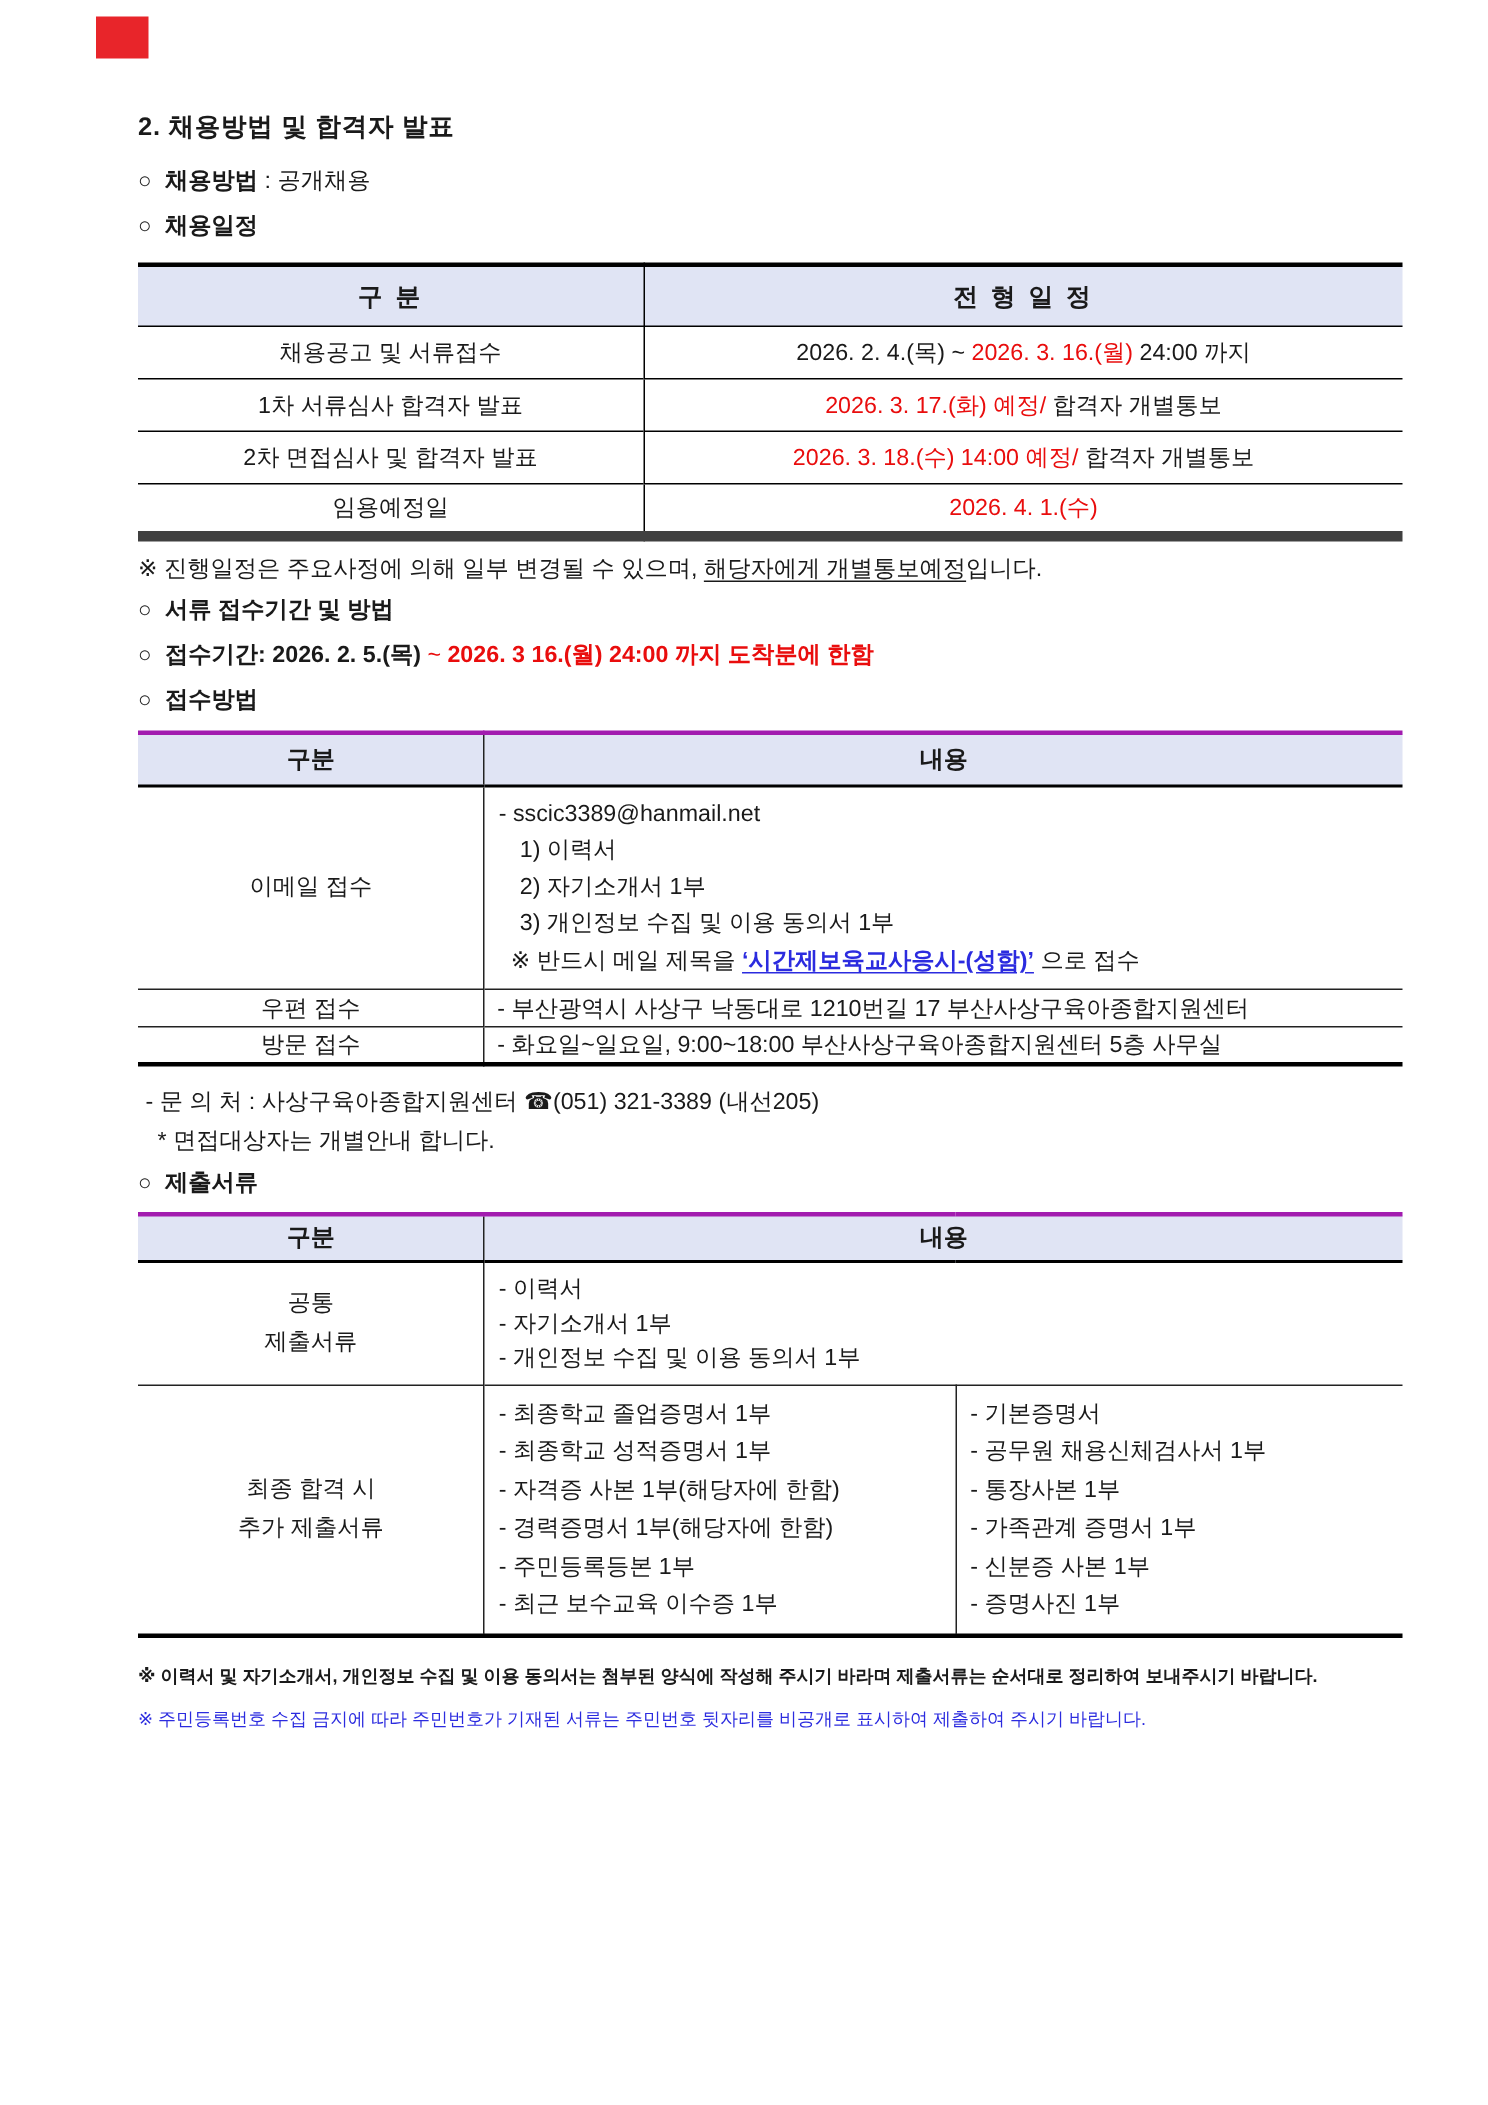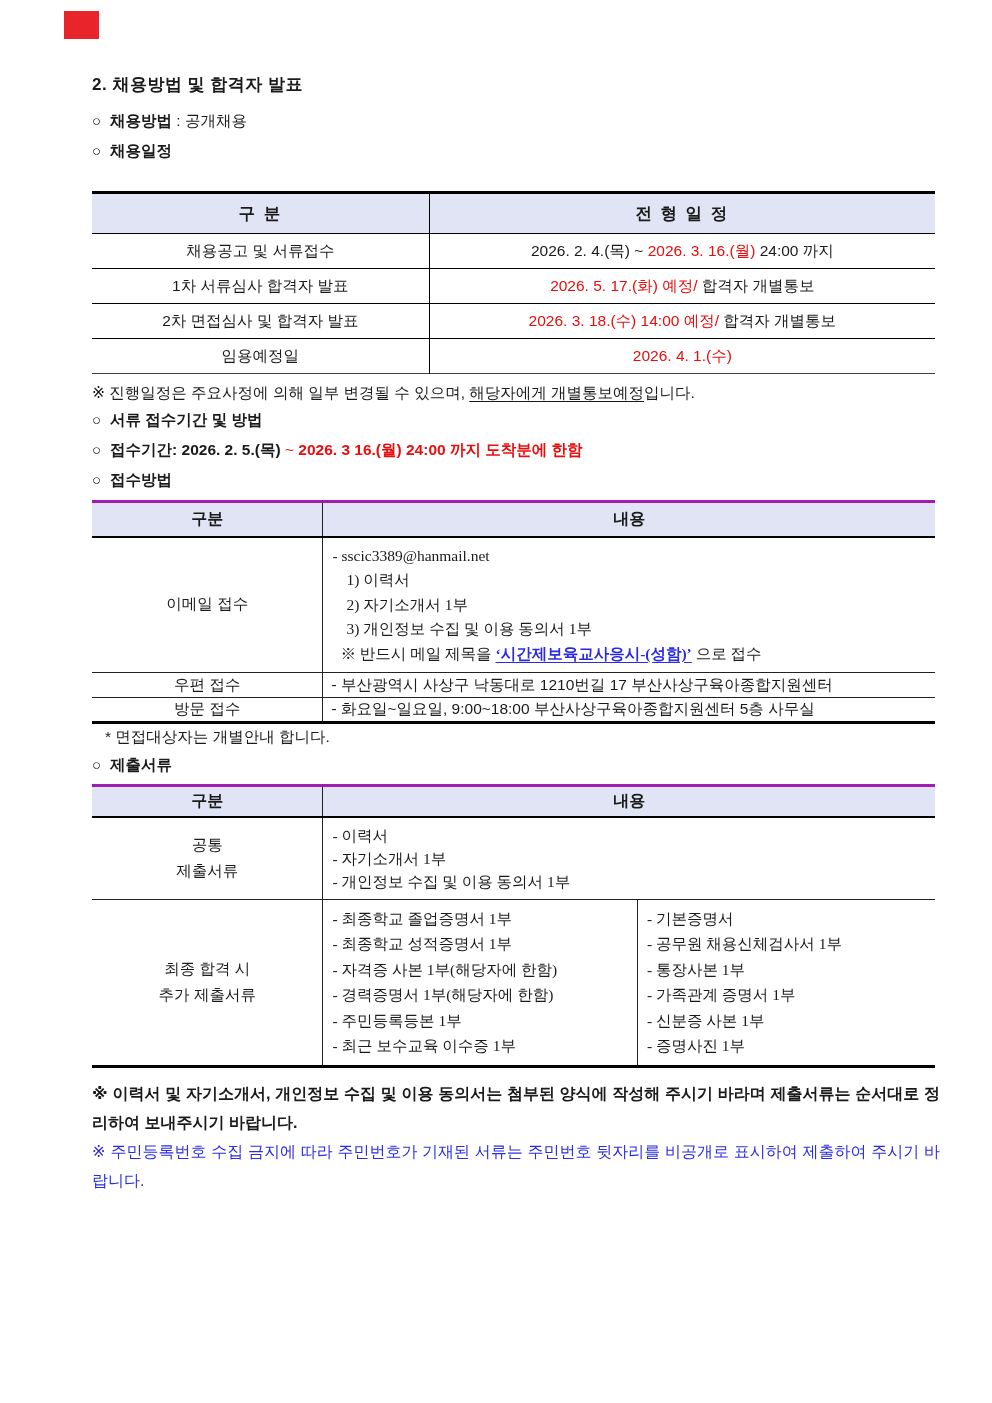--- a/index.html
+++ b/index.html
@@ -22,21 +22,21 @@
   .bullet .marker { margin-right: 9px; font-size: 15px; }
   .bullet .marker.bold { font-weight: bold; }
   .bold { font-weight: bold; }
   .red { color: var(--red, #e90d0d); }
   .blue { color: var(--blue, #2b2bdf); }
   .u { text-decoration: underline; text-underline-offset: 3px; }
 
   table { border-collapse: collapse; width: 843px; table-layout: fixed; }
 
   
-  .t1 { margin-top: 25px; border-top: 3px solid #000; border-bottom: 1px solid #404040; }
+  .t1 { margin-top: 9px; border-top: 3px solid #000; border-bottom: 7px solid #404040; }
   .t1 th {
     background: var(--header_bg, #e0e4f4); height: 41px; font-weight: bold; font-size: 16.5px;
     letter-spacing: 2px; border-bottom: 1.5px solid #000; text-align: center;
   }
   .t1 td { height: 35px; text-align: center; border-top: 1.5px solid #000; font-size: 15.5px; }
   .t1 th:first-child, .t1 td:first-child { border-right: 1.5px solid #000; }
 
   
   .t2, .t3 { border-top: 3px solid #a21caf; border-bottom: 3px solid #000; }
   .t2 { margin-top: 5px; }
@@ -47,34 +47,34 @@
   }
   .t2 th { height: 35px; }
   .t3 th { height: 31px; }
   .t2 td, .t3 td { vertical-align: middle; font-size: 15.5px; }
   .t2 tbody tr + tr td, .t3 tbody tr + tr td { border-top: 1px solid #222; }
   .t2 td.label, .t3 td.label { text-align: center; border-right: 1px solid #222; }
   .t2 th:first-child { border-right: 1px solid #222; }
   .t3 th:first-child { border-right: 1px solid #222; }
   .t3 td.mid { border-right: 1px solid #222; }
   .cell-lines { padding: 5px 6px 5px 8px; }
-  .cell-lines .line { line-height: 24.5px; white-space: pre; font-family: Liberation Serif, serif; }
+  .cell-lines .line { line-height: 24.5px; white-space: pre; }
   .cell-lines .line.num { padding-left: 14px; }
   .cell-lines .line.note { padding-left: 8px; }
   .t2 td.single { height: 25px; padding-left: 8px; white-space: pre; }
   .t3 .cell-lines .line { line-height: 23px; }
   .t3 .final .cell-lines .line { line-height: 25.5px; }
   .label-lines .lbl-line { line-height: 26px; }
 
   .plain-line { line-height: 26px; white-space: pre; }
   .contact { margin-top: 11px; padding-left: 5px; }
   .interview { padding-left: 13px; }
 
   .note-line { line-height: 24px; margin-top: 7px; white-space: pre; }
-  .para { text-align: justify; line-height: 29px; font-size: 16px; }
+  .para { text-align: justify; line-height: 29px; font-size: 12px; }
   .para.black-note { margin-top: 11px; font-weight: bold; }
 </style>
 </head>
 <body>
 
 <div class="red-mark"></div>
 
 <div class="content">
 
   <div class="doc-heading">2. 채용방법 및 합격자 발표</div>
@@ -97,21 +97,21 @@
         <th>전 형 일 정</th>
       </tr>
     </thead>
     <tbody>
       <tr>
         <td>채용공고 및 서류접수</td>
         <td><span>2026. 2. 4.(목)  ~  </span><span class="red">2026. 3. 16.(월)</span><span> 24:00 까지</span></td>
       </tr>
       <tr>
         <td>1차 서류심사 합격자 발표</td>
-        <td><span class="red">2026. 5. 17.(화) 예정/</span><span> 합격자 개별통보</span></td>
+        <td><span class="red">2026. 3. 17.(화) 예정/</span><span> 합격자 개별통보</span></td>
       </tr>
       <tr>
         <td>2차 면접심사 및 합격자 발표</td>
         <td><span class="red">2026. 3. 18.(수) 14:00 예정/</span><span> 합격자 개별통보</span></td>
       </tr>
       <tr>
         <td>임용예정일</td>
         <td><span class="red">2026. 4. 1.(수)</span></td>
       </tr>
     </tbody>
@@ -157,20 +157,21 @@
         <td class="label">우편 접수</td>
         <td class="single">- 부산광역시 사상구 낙동대로 1210번길 17 부산사상구육아종합지원센터</td>
       </tr>
       <tr>
         <td class="label">방문 접수</td>
         <td class="single">- 화요일~일요일, 9:00~18:00 부산사상구육아종합지원센터 5층 사무실</td>
       </tr>
     </tbody>
   </table>
 
+  <div class="plain-line contact"><span>- 문 의 처 : 사상구육아종합지원센터 </span><span>☎</span><span>(051) 321-3389 (내선205)</span></div>
   <div class="plain-line interview">* 면접대상자는 개별안내 합니다.</div>
 
   <div class="bullet">
     <span class="marker">○</span><span class="bold">제출서류</span>
   </div>
 
   <table class="t3">
     <colgroup>
         <col style="width:27.4%">
         <col style="width:37.3%">

